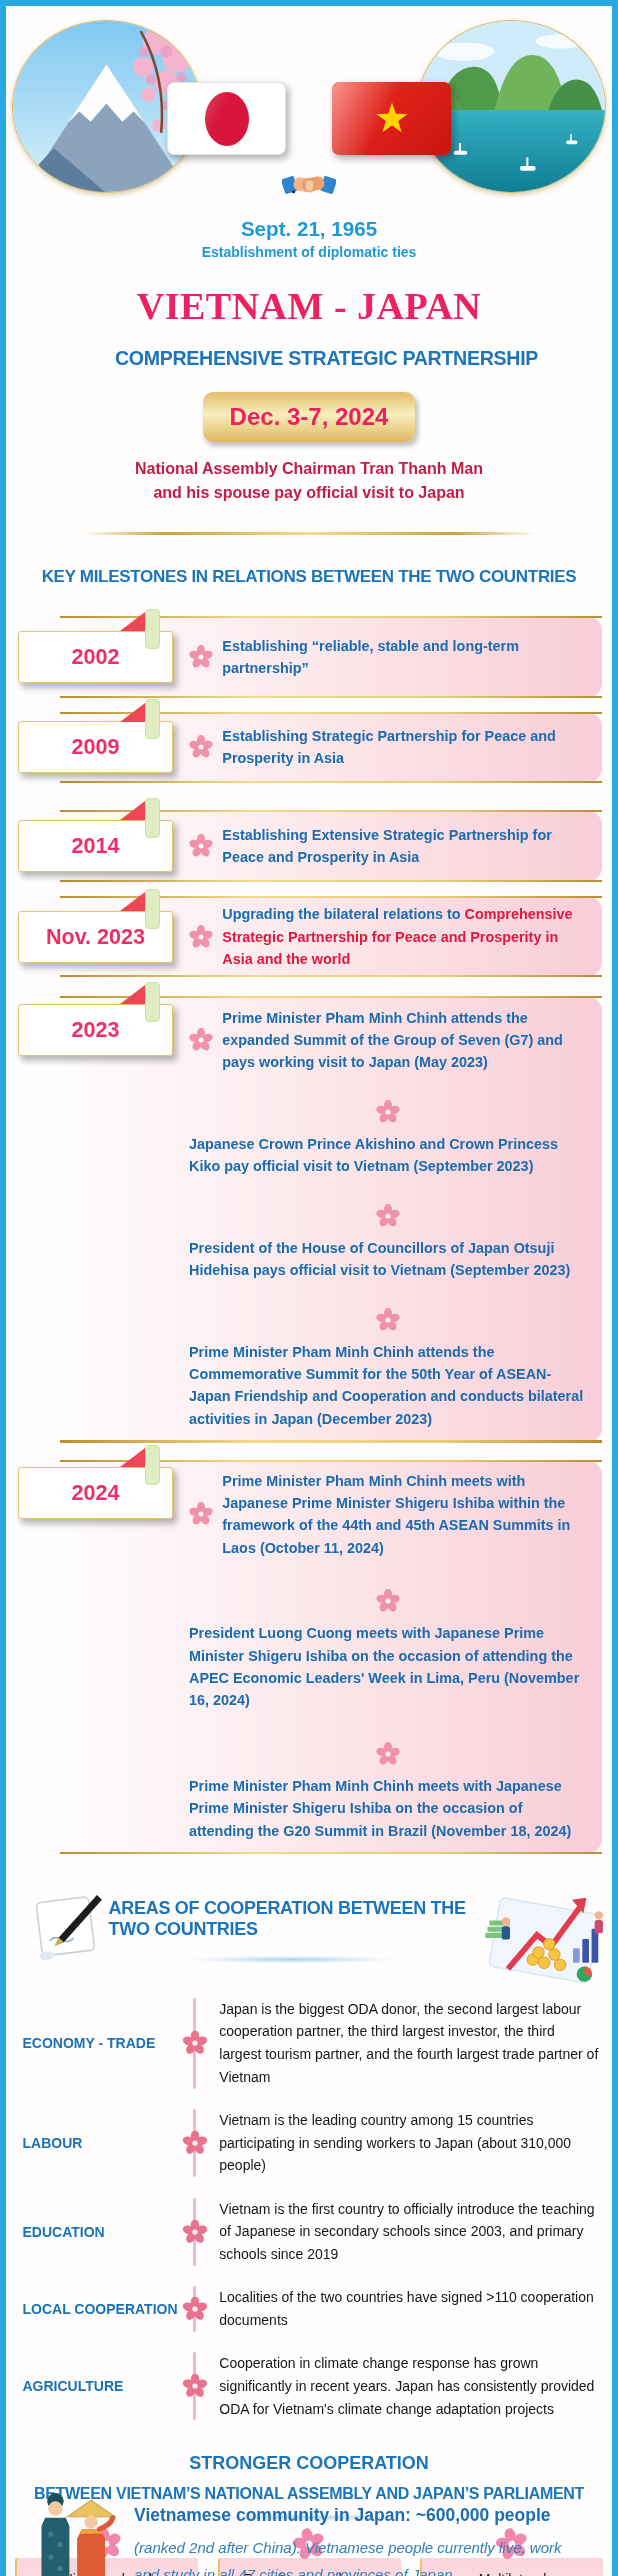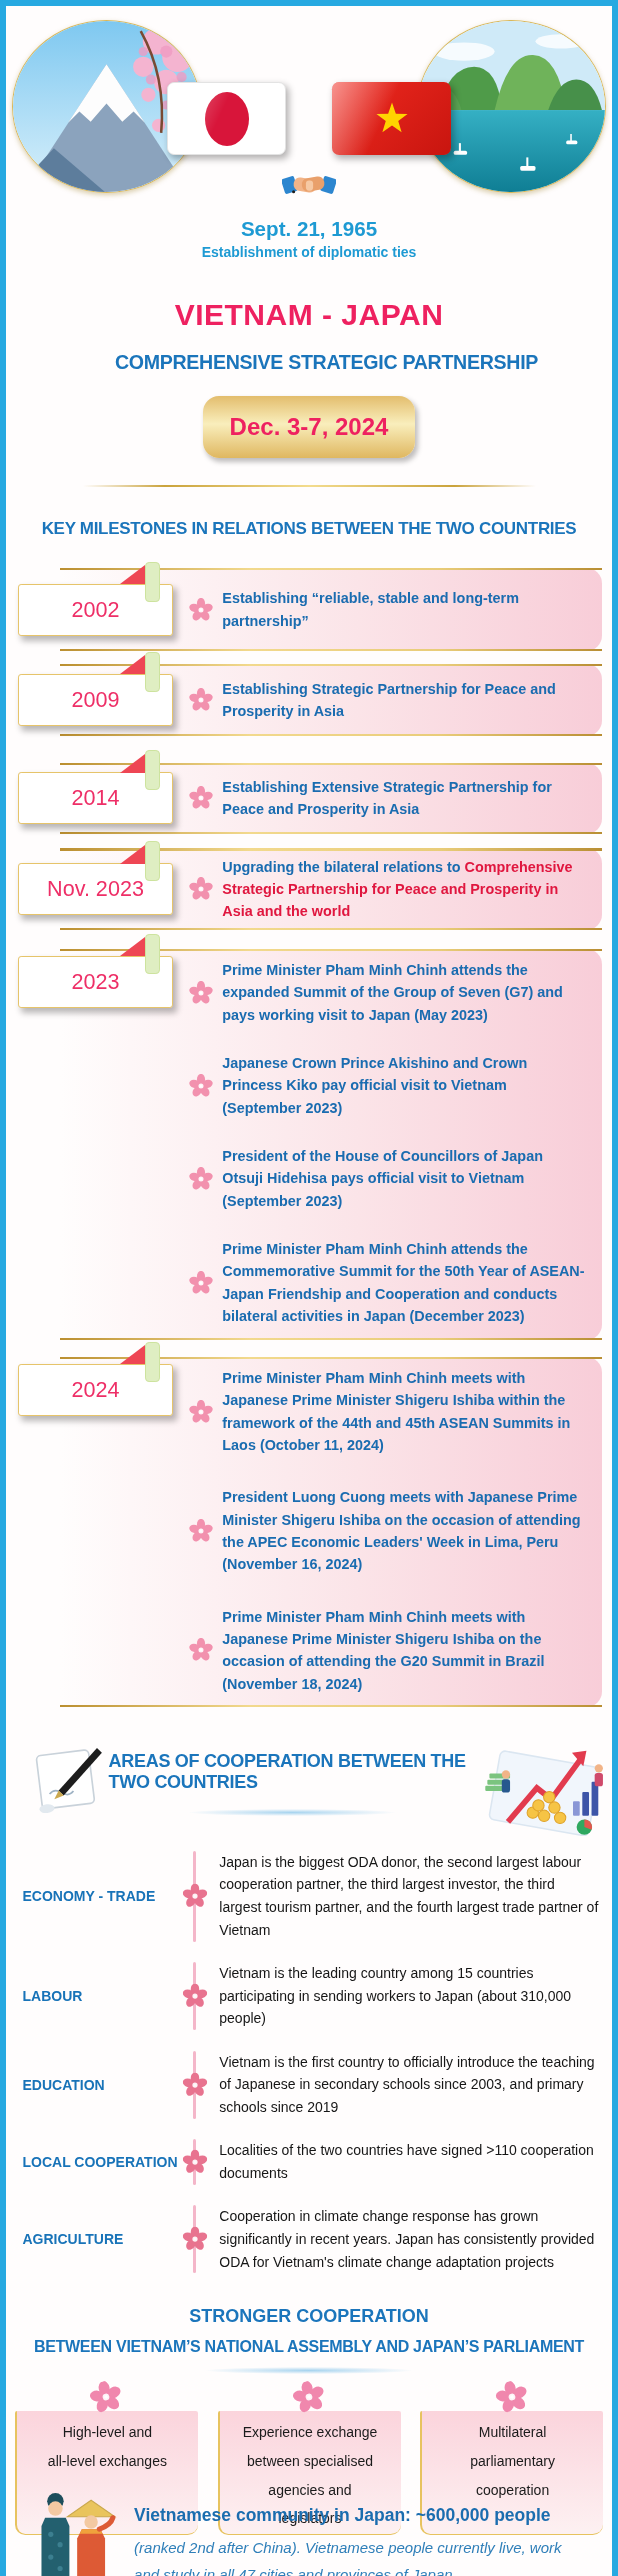--- a/index.html
+++ b/index.html
@@ -21,48 +21,48 @@
     transform:translate(-50%,-50%); border-radius:50%; background:#d8153a; }
   .flag-vietnam{ left:326px; background:linear-gradient(135deg,#ef2a20,#c8150f); }
   .flag-vietnam svg{ position:absolute; left:50%; top:50%; width:41px; height:41px; transform:translate(-50%,-50%);}
   .flag::after{ content:""; position:absolute; inset:0;
     background:linear-gradient(115deg,rgba(255,255,255,.5),rgba(255,255,255,0) 45%); }
   .handshake{ position:absolute; left:50%; top:150px; transform:translateX(-50%); width:54px; height:39px;}
   
   .t-center{ text-align:center; }
   .date{ margin-top:4.1px; font-size:20.6px; font-weight:bold; color:#1e9ad3; }
   .date-caption{ margin-top:3.1px; font-size:14px; font-weight:bold; color:#1e9ad3; }
-  .main-title{ margin-top:38px; font-size:30px; font-weight:bold; color:#ee2160; letter-spacing:0.5px;}
+  .main-title{ margin-top:24px; font-size:38px; font-weight:bold; color:#ee2160; letter-spacing:0.5px;font-family:Liberation Serif, serif;}
   .sub{ font-size:19.6px; font-weight:bold; color:#1b75bb; letter-spacing:-0.3px;}
   .sub1{ margin-top:18.5px;padding-left:35px; } .sub2{ margin-top:12.4px; }
-  .gold-pill{ display:inline-block; margin-top:21.6px; padding:17px 27px; border-radius:16px;
+  .gold-pill{ display:inline-block; margin-top:21.6px; padding:11px 27px; border-radius:10px;
     background:linear-gradient(180deg,#e3bd6d,#f9eebc 45%,#dfb760); box-shadow:2.1px 3.1px 5.2px rgba(0,0,0,.25);}
   .gold-pill span{ font-size:24px; font-weight:bold; color:#ee2160; }
   .visit{ margin-top:15.5px; font-size:16px; font-weight:bold; color:#c21d44; line-height:1.5; }
   .gold-divider{ width:453px; height:2.6px; margin:27px auto 0;
     background:linear-gradient(90deg,rgba(201,162,60,0),#caa33c 18%,#f3dc8e 50%,#caa33c 82%,rgba(201,162,60,0)); }
   .ms-heading{ margin-top:32px; font-size:17px; font-weight:bold; color:#1b75bb; letter-spacing:-0.3px;}
   
   .ms-bar{ position:relative; margin:0 10.3px 0 54px; border-radius:0 15.5px 15.5px 0;
     background:linear-gradient(90deg,#fffdfd,#fbe4e8 55%,#f8cdd8); padding:13.4px 14.4px 13.4px 129px; }
   .ms-bar::before,.ms-bar::after{ content:""; position:absolute; left:0; right:0; height:2.1px;
     background:linear-gradient(90deg,#bb8f30,#f2d98d 35%,#e9cc79 70%,#b98e33); }
   .ms-bar::before{ top:0; } .ms-bar::after{ bottom:0; }
   .year-tag{ position:absolute; left:-42px; width:155px; height:52px; background:#fff;
     border:1px solid #e6c46a; border-radius:3.1px; display:flex; align-items:center; justify-content:center;
     box-shadow:3.6px 4.6px 6.2px rgba(0,0,0,.28); z-index:2; }
   .tag-mid{ top:50%; transform:translateY(-50%); }
   .tag-top{ top:7.2px; }
-  .year-tag .year{ font-size:21.6px; font-weight:normal; color:#ee2f67; }
+  .year-tag .year{ font-size:21.6px; font-weight:bold; color:#ee2f67; }
   .fold-green{ position:absolute; right:12.4px; top:-23px; width:14.4px; height:40px;
     background:#dfeec2; border:1px solid #cde39e; border-radius:4.1px; z-index:-1;}
   .fold-red{ position:absolute; right:27px; top:-19.6px; width:0; height:0;
     border-right:25px solid #ee4654; border-top:19.6px solid transparent; }
   .ms-item{ display:flex; align-items:center; gap:9.3px; }
-  .ms-item + .ms-item{ margin-top:26px; }
+  .ms-item + .ms-item{ margin-top:26px;flex-direction:column; }
   .bar-2024 .ms-item + .ms-item{ margin-top:30px; }
   .ms-text{ font-size:14.4px; font-weight:bold; color:#1a6cb0; line-height:1.55; }
   .ms-text .red{ color:#e0173f; }
   .flower-sm{ width:24px; height:24px; flex:none; color:#f291ae; }
   .mt-bar1{ margin-top:29px; } .mt-bar2{ margin-top:13.4px; } .mt-bar3{ margin-top:27px; }
   .mt-bar4{ margin-top:14.4px; } .mt-bar5{ margin-top:19px; } .mt-bar6{ margin-top:17px; }
   .pad-thin{ padding-top:7.2px; padding-bottom:7.2px; }
   .pad-one{ padding-top:19px; padding-bottom:19px; }
   .pad-multi{ padding-top:10.3px; padding-bottom:12.4px; }
   
@@ -197,20 +197,24 @@
       <rect x="46" y="30" width="14" height="20" rx="6" fill="#f6c9a4"></rect>
       <circle cx="22" cy="52" r="3" fill="#1d1d1d"></circle>
     </svg>
   </div>
 
   <div class="t-center date">Sept. 21, 1965</div>
   <div class="t-center date-caption">Establishment of diplomatic ties</div>
   <div class="t-center main-title">VIETNAM - JAPAN</div>
   <div class="t-center sub sub1">COMPREHENSIVE STRATEGIC PARTNERSHIP</div>
   <div class="t-center"><div class="gold-pill"><span>Dec. 3-7, 2024</span></div></div>
+  <div class="t-center visit">
+    <span>National Assembly Chairman Tran Thanh Man</span><br>
+    <span>and his spouse pay official visit to Japan</span>
+  </div>
   <div class="gold-divider"></div>
   <div class="t-center ms-heading">KEY MILESTONES IN RELATIONS BETWEEN THE TWO COUNTRIES</div>
 
   <div class="ms-bar mt-bar1 pad-one">
     <div class="year-tag tag-mid">
       <span class="fold-green"></span>
       <span class="fold-red"></span>
       <span class="year">2002</span>
     </div>
     <div class="ms-item">

